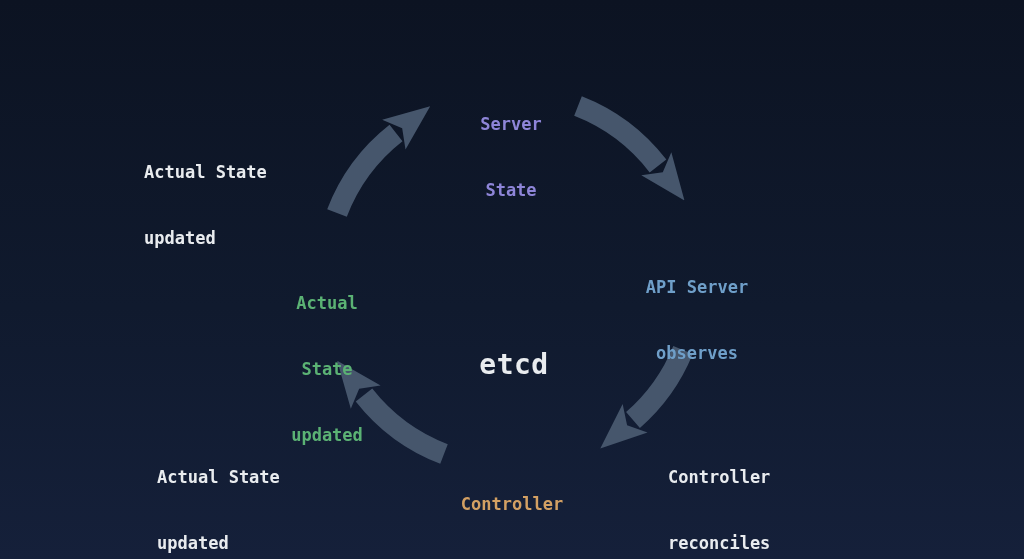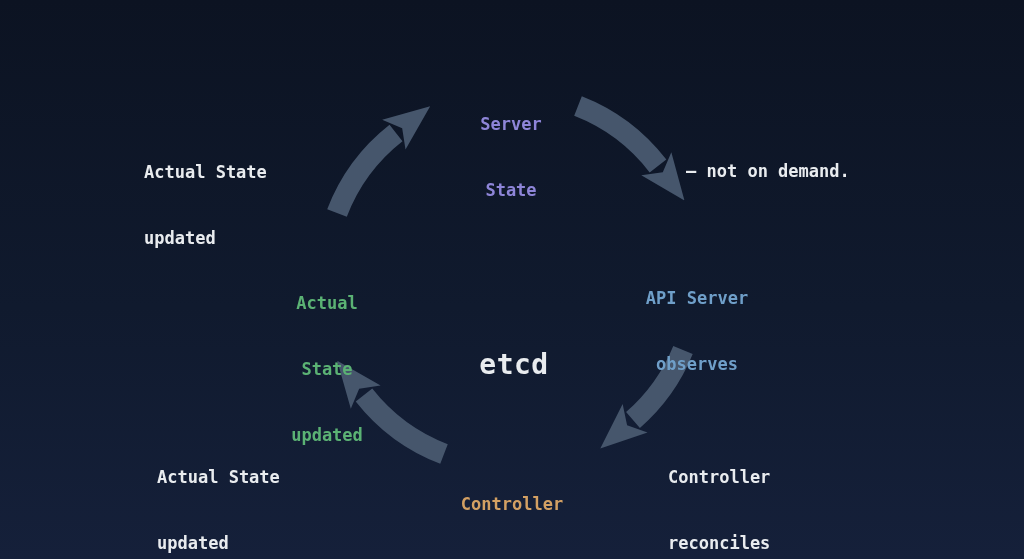--- a/index.html
+++ b/index.html
@@ -74,21 +74,21 @@
 
   <div class="label white etcd center-text" style="left:414px; top:260px; width:200px;">
     <div>etcd</div>
   </div>
 
   <div class="label purple center-text" style="left:411px; top:69px; width:200px;">
     <div>Server</div>
     <div>State</div>
   </div>
 
-  <div class="label blue center-text" style="left:597px; top:243px; width:200px;text-align:center;">
+  <div class="label blue center-text" style="left:597px; top:232px; width:200px;text-align:center;">
     <div>API Server</div>
     <div>observes</div>
   </div>
 
   <div class="label green center-text" style="left:227px; top:248px; width:200px;">
     <div>Actual</div>
     <div>State</div>
     <div>updated</div>
   </div>
 
@@ -96,21 +96,20 @@
     <div>Controller</div>
     
   </div>
 
   <div class="label white right-text" style="left:144px; top:117px; width:200px;">
     <div>Actual State</div>
     <div>updated</div>
   </div>
 
   <div class="label white left-text" style="left:686px; top:116px;">
-    <div>— not on demand.</div>
   </div>
 
   <div class="label white left-text" style="left:668px; top:422px;">
     <div>Controller</div>
     <div>reconciles</div>
   </div>
 
   <div class="label white right-text" style="left:157px; top:422px; width:200px;">
     <div>Actual State</div>
     <div>updated</div>

